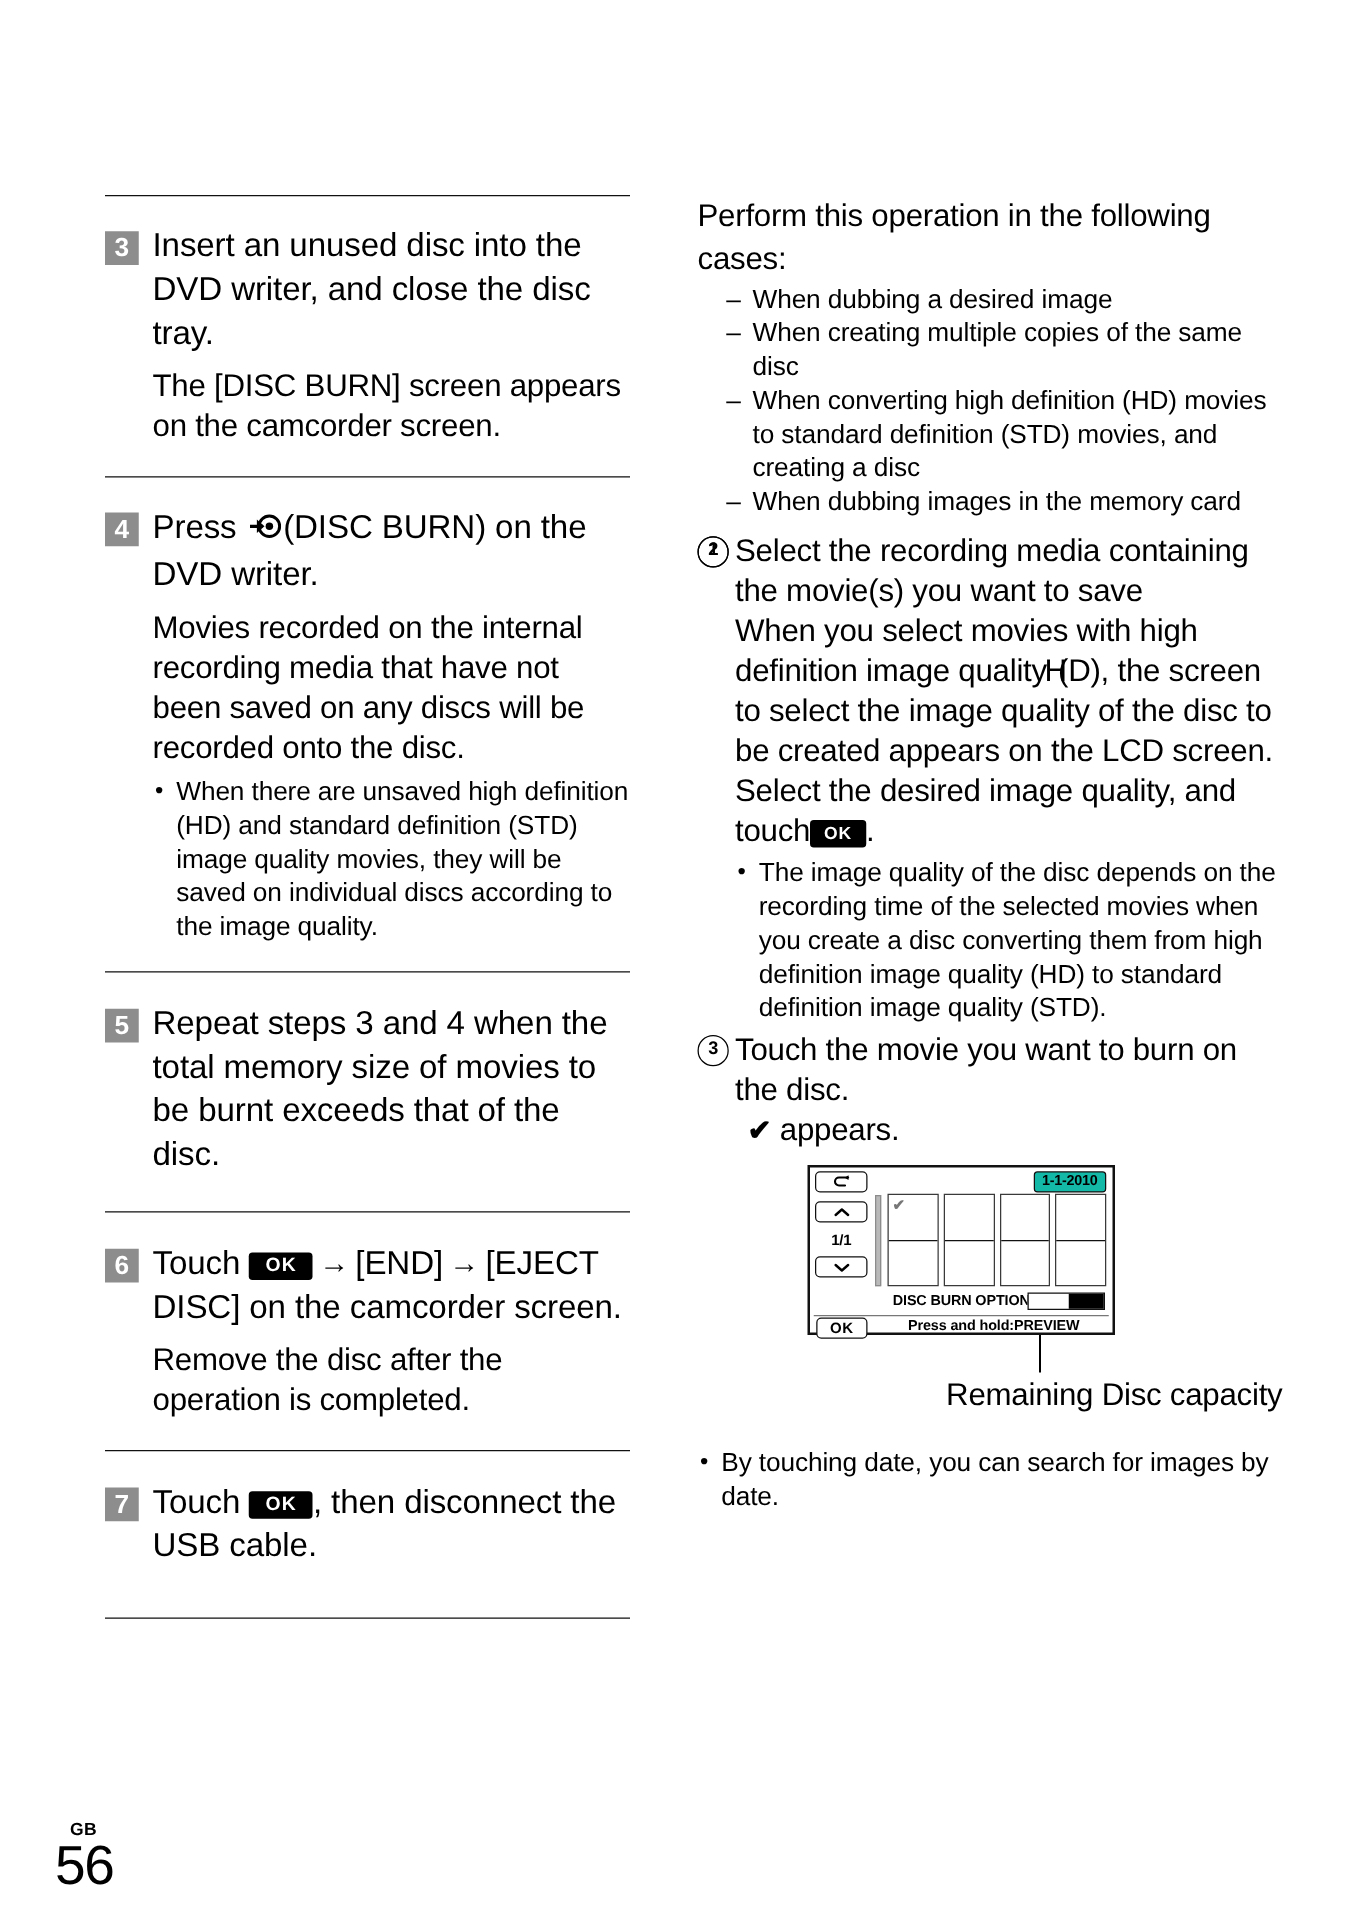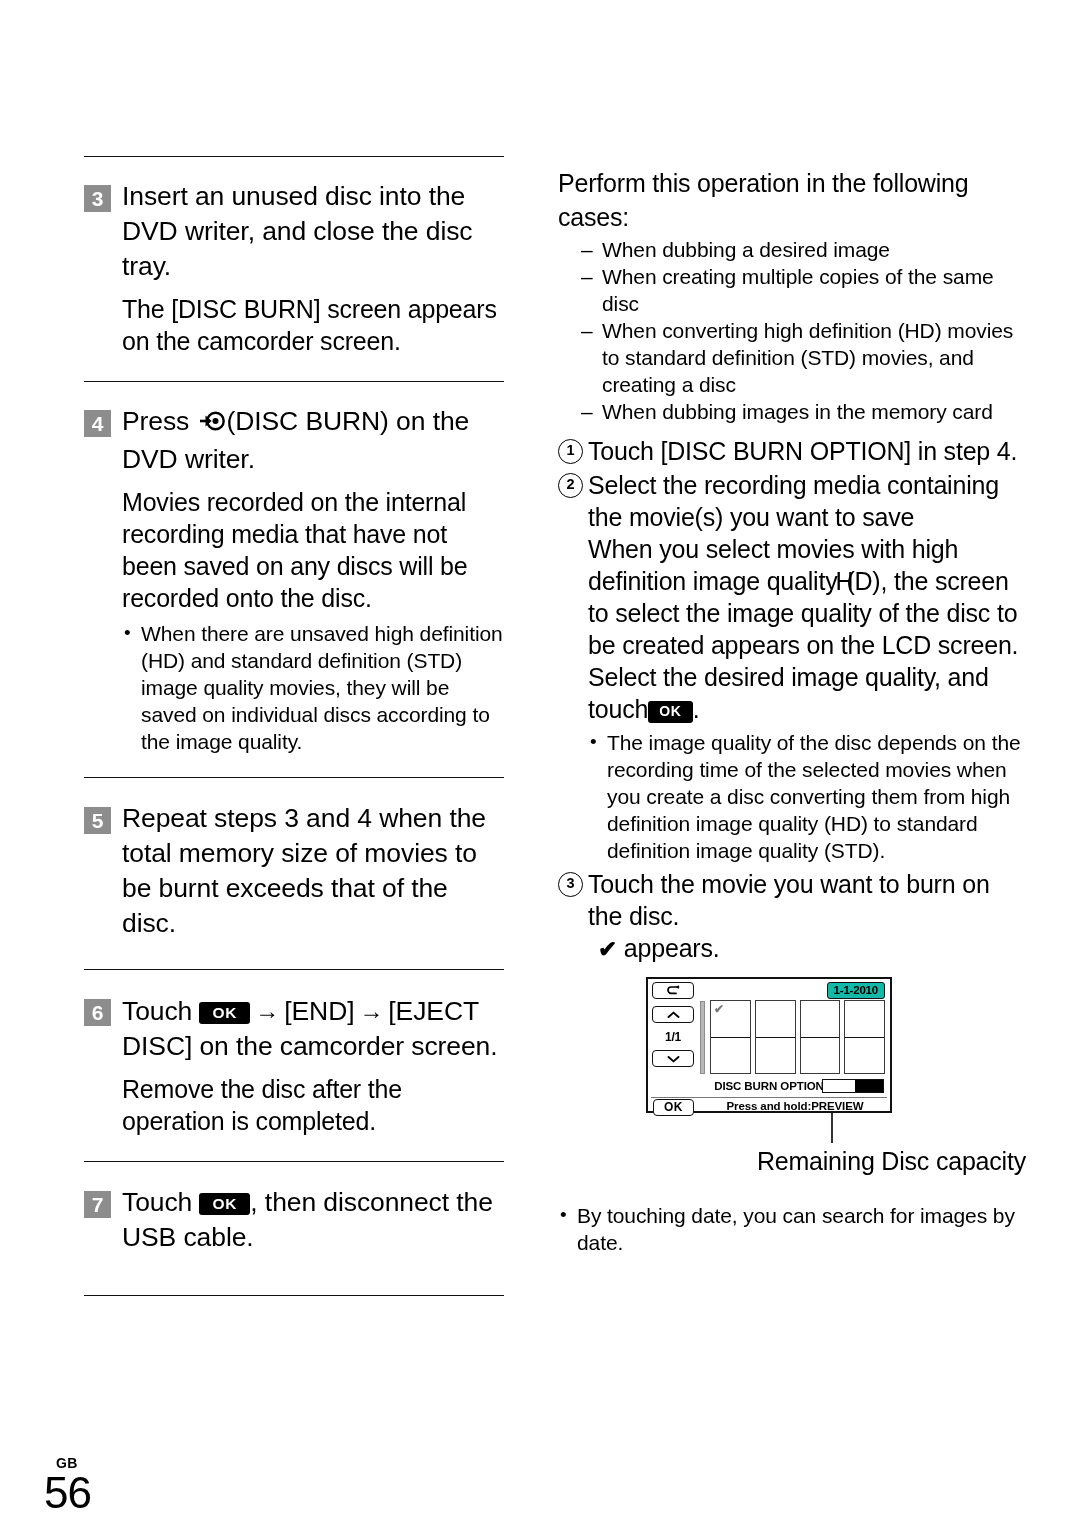--- a/index.html
+++ b/index.html
@@ -254,32 +254,32 @@
         </div>
       </div>
     </div>
 
     <div class="rule" style="margin-top:40px"></div>
   </div>
 
   <div class="col col-right">
 
 
-    <div class="body-txt" style="margin-top:10px;line-height:34px;">Perform this operation in the following cases:</div>
+    <div class="body-txt" style="margin-top:0;line-height:34px;">Perform this operation in the following cases:</div>
 
     <ul class="dash" style="margin-left:22px;margin-top:2px">
       <li>When dubbing a desired image</li>
       <li>When creating multiple copies of the same disc</li>
       <li>When converting high definition (HD) movies to standard definition (STD) movies, and creating a disc</li>
       <li>When dubbing images in the memory card</li>
     </ul>
 
     <ul class="olist" style="margin-top:10px">
       <li>
-        <span class="cnum">1</span><span>Touch [DISC BURN OPTION] in step 4.</span>
+        <span class="cnum">1</span>
       </li>
       <li>
         <span class="cnum">2</span><span>Select the recording media containing the movie(s) you want to save</span>
         <div>
           <span>When you select movies with high definition image quality</span><span style="margin-left:-2px">H</span><span style="margin-left:-7px">(D), the screen to select the image quality of the disc to be created appears on the LCD screen. Select the desired image quality, and touch</span><span class="okbtn sm">OK</span><span>.</span>
         </div>
         <ul class="bl" style="margin-top:4px">
           <li>The image quality of the disc depends on the recording time of the selected movies when you create a disc converting them from high definition image quality (HD) to standard definition image quality (STD).</li>
         </ul>
       </li>

